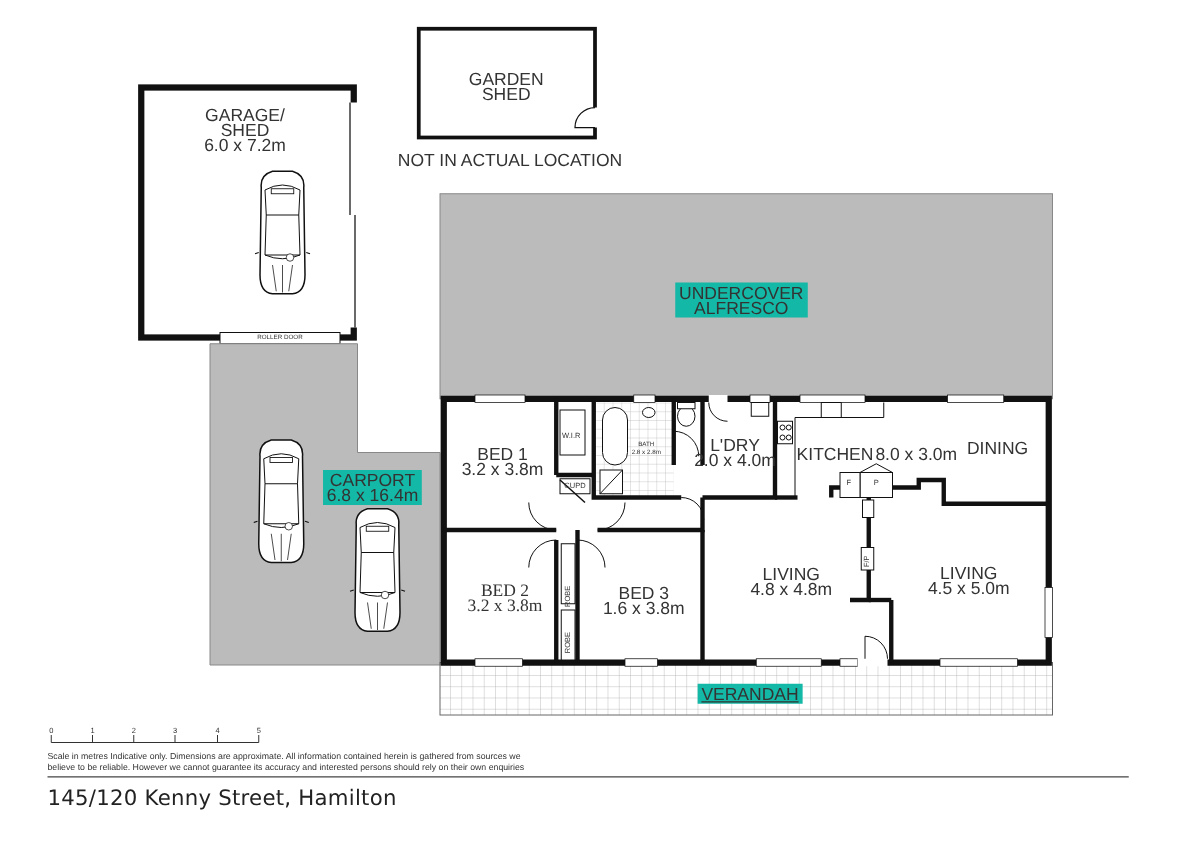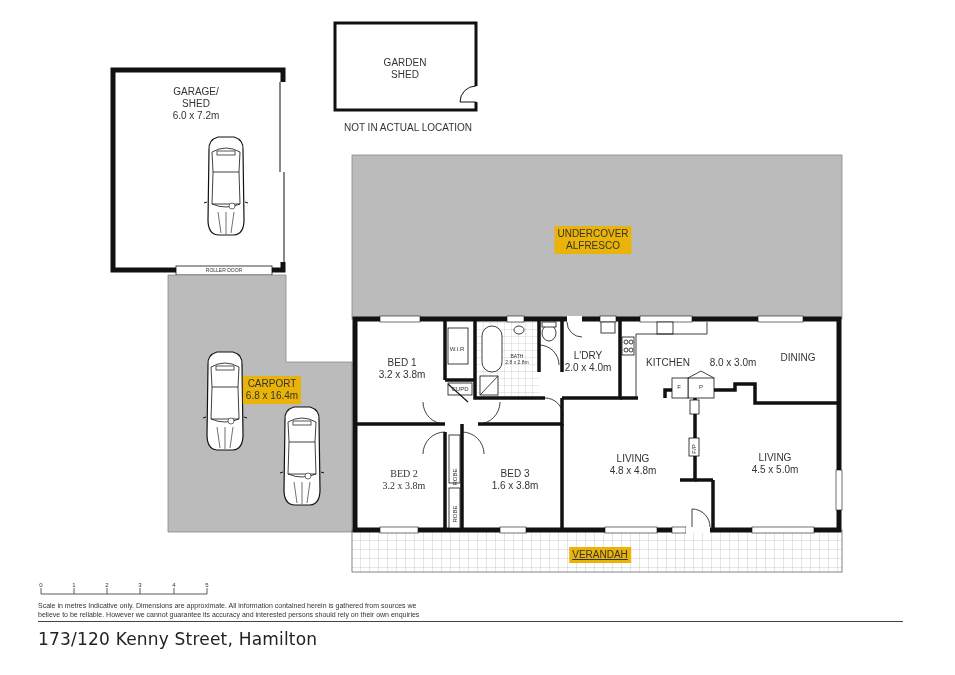--- a/index.html
+++ b/index.html
@@ -1,19 +1,19 @@
 <!DOCTYPE html>
 <html><head>
 <meta charset="utf-8">
 <style>
   html, body { margin:0; padding:0; background:#ffffff; }
   body { width:955px; height:675px; position:relative; overflow:hidden; font-family:"Liberation Sans", sans-serif; color:#222; }
   #plan { position:absolute; left:0; top:0; width:955px; height:675px; }
-  .lbl { position:absolute; text-align:center; font-size:10px; line-height:12px; color:#333; white-space:nowrap; transform:translateX(-50%); }
-  .lbl.box { background:#eab308; padding:2px 3px; }
+  .lbl { position:absolute; text-align:center; font-size:14px; line-height:12px; color:#333; white-space:nowrap; transform:translateX(-50%); }
+  .lbl.box { background:#14b8a6; padding:2px 3px; }
   .small { font-size:5px; line-height:6px; }
   .tiny { font-size:6px; line-height:7px; }
   .vert { transform:translateX(-50%) rotate(-90deg); font-size:6px; }
   .disclaimer { position:absolute; left:38px; top:601px; width:395px; font-size:7px; line-height:9px; color:#333; }
   .title { position:absolute; left:38px; top:629px; font-size:17px; font-family:"DejaVu Sans", sans-serif; color:#222; letter-spacing:0.2px; }
   .rule { position:absolute; left:38px; top:621px; width:865px; height:1px; background:#444; }
   .scale-num { position:absolute; top:582px; font-size:6px; color:#333; transform:translateX(-50%); }
 </style>
 </head>
 <body>
@@ -170,21 +170,21 @@
 </div>
 <div class="lbl" style="left:408px;top:122px;">NOT IN ACTUAL LOCATION</div>
 
 <div class="lbl" style="left:196px;top:86px;">
   <div>GARAGE/</div>
   <div>SHED</div>
   <div>6.0 x 7.2m</div>
 </div>
 <div class="lbl small" style="left:224px;top:267px;">ROLLER DOOR</div>
 
-<div class="lbl box" style="left:272px;top:376px;">
+<div class="lbl box" style="left:298px;top:376px;">
   <div>CARPORT</div>
   <div>6.8 x 16.4m</div>
 </div>
 
 <div class="lbl box" style="left:593px;top:226px;">
   <div>UNDERCOVER</div>
   <div>ALFRESCO</div>
 </div>
 
 <div class="lbl" style="left:402px;top:357px;">
@@ -232,13 +232,13 @@
 
 <span class="scale-num" style="left:41px;">0</span>
 <span class="scale-num" style="left:74px;">1</span>
 <span class="scale-num" style="left:107px;">2</span>
 <span class="scale-num" style="left:140px;">3</span>
 <span class="scale-num" style="left:174px;">4</span>
 <span class="scale-num" style="left:207px;">5</span>
 
 <div class="disclaimer">Scale in metres Indicative only. Dimensions are approximate. All information contained herein is gathered from sources we believe to be reliable. However we cannot guarantee its accuracy and interested persons should rely on their own enquiries</div>
 <div class="rule"></div>
-<div class="title">173/120 Kenny Street, Hamilton</div>
+<div class="title">145/120 Kenny Street, Hamilton</div>
 
 </body></html>

